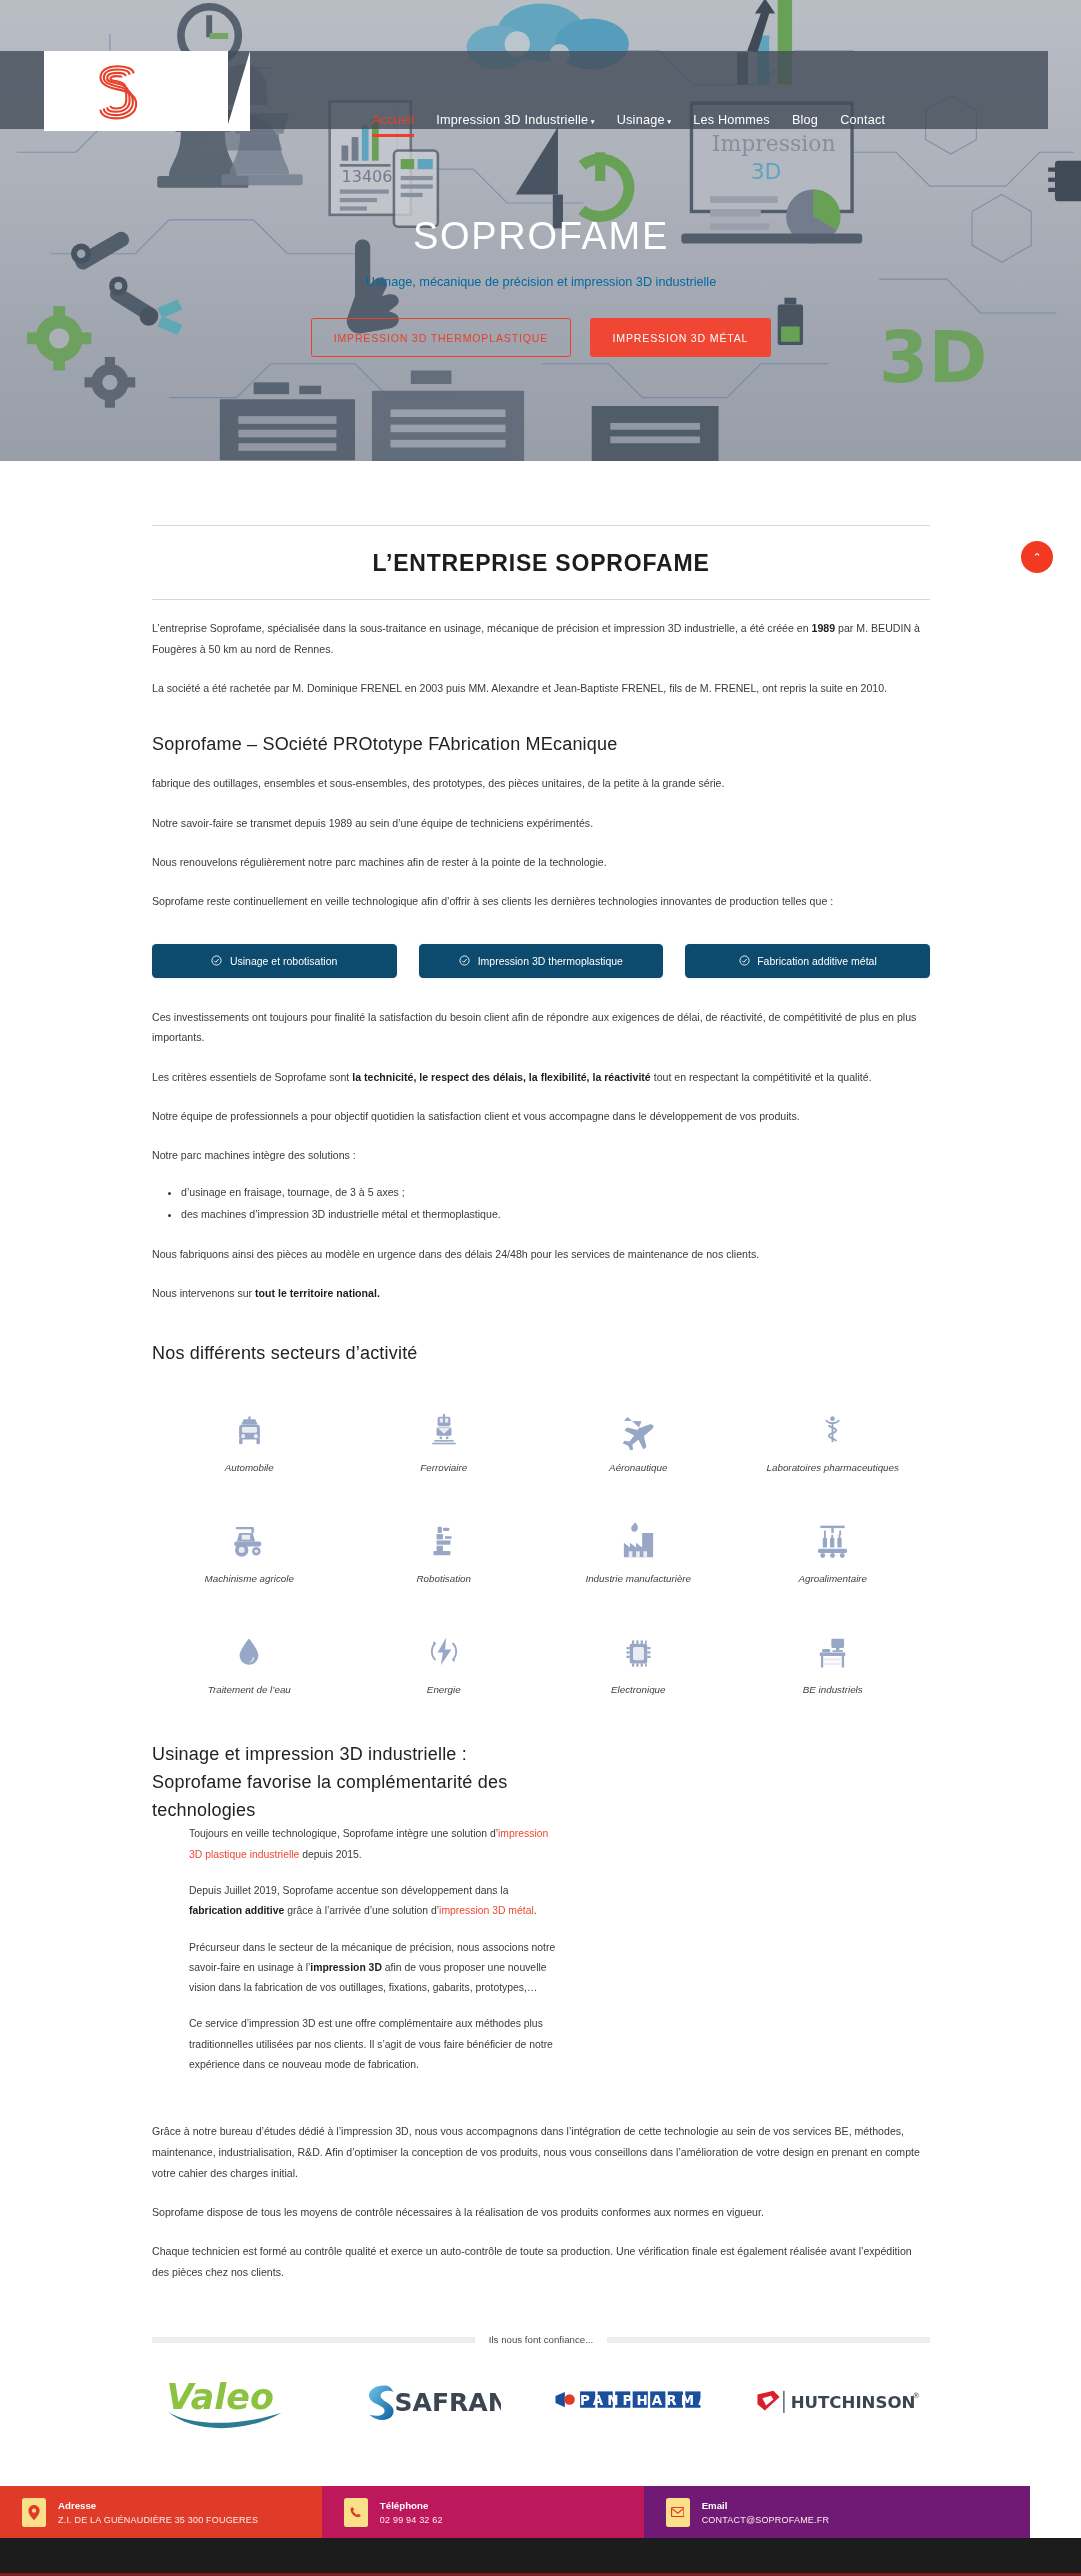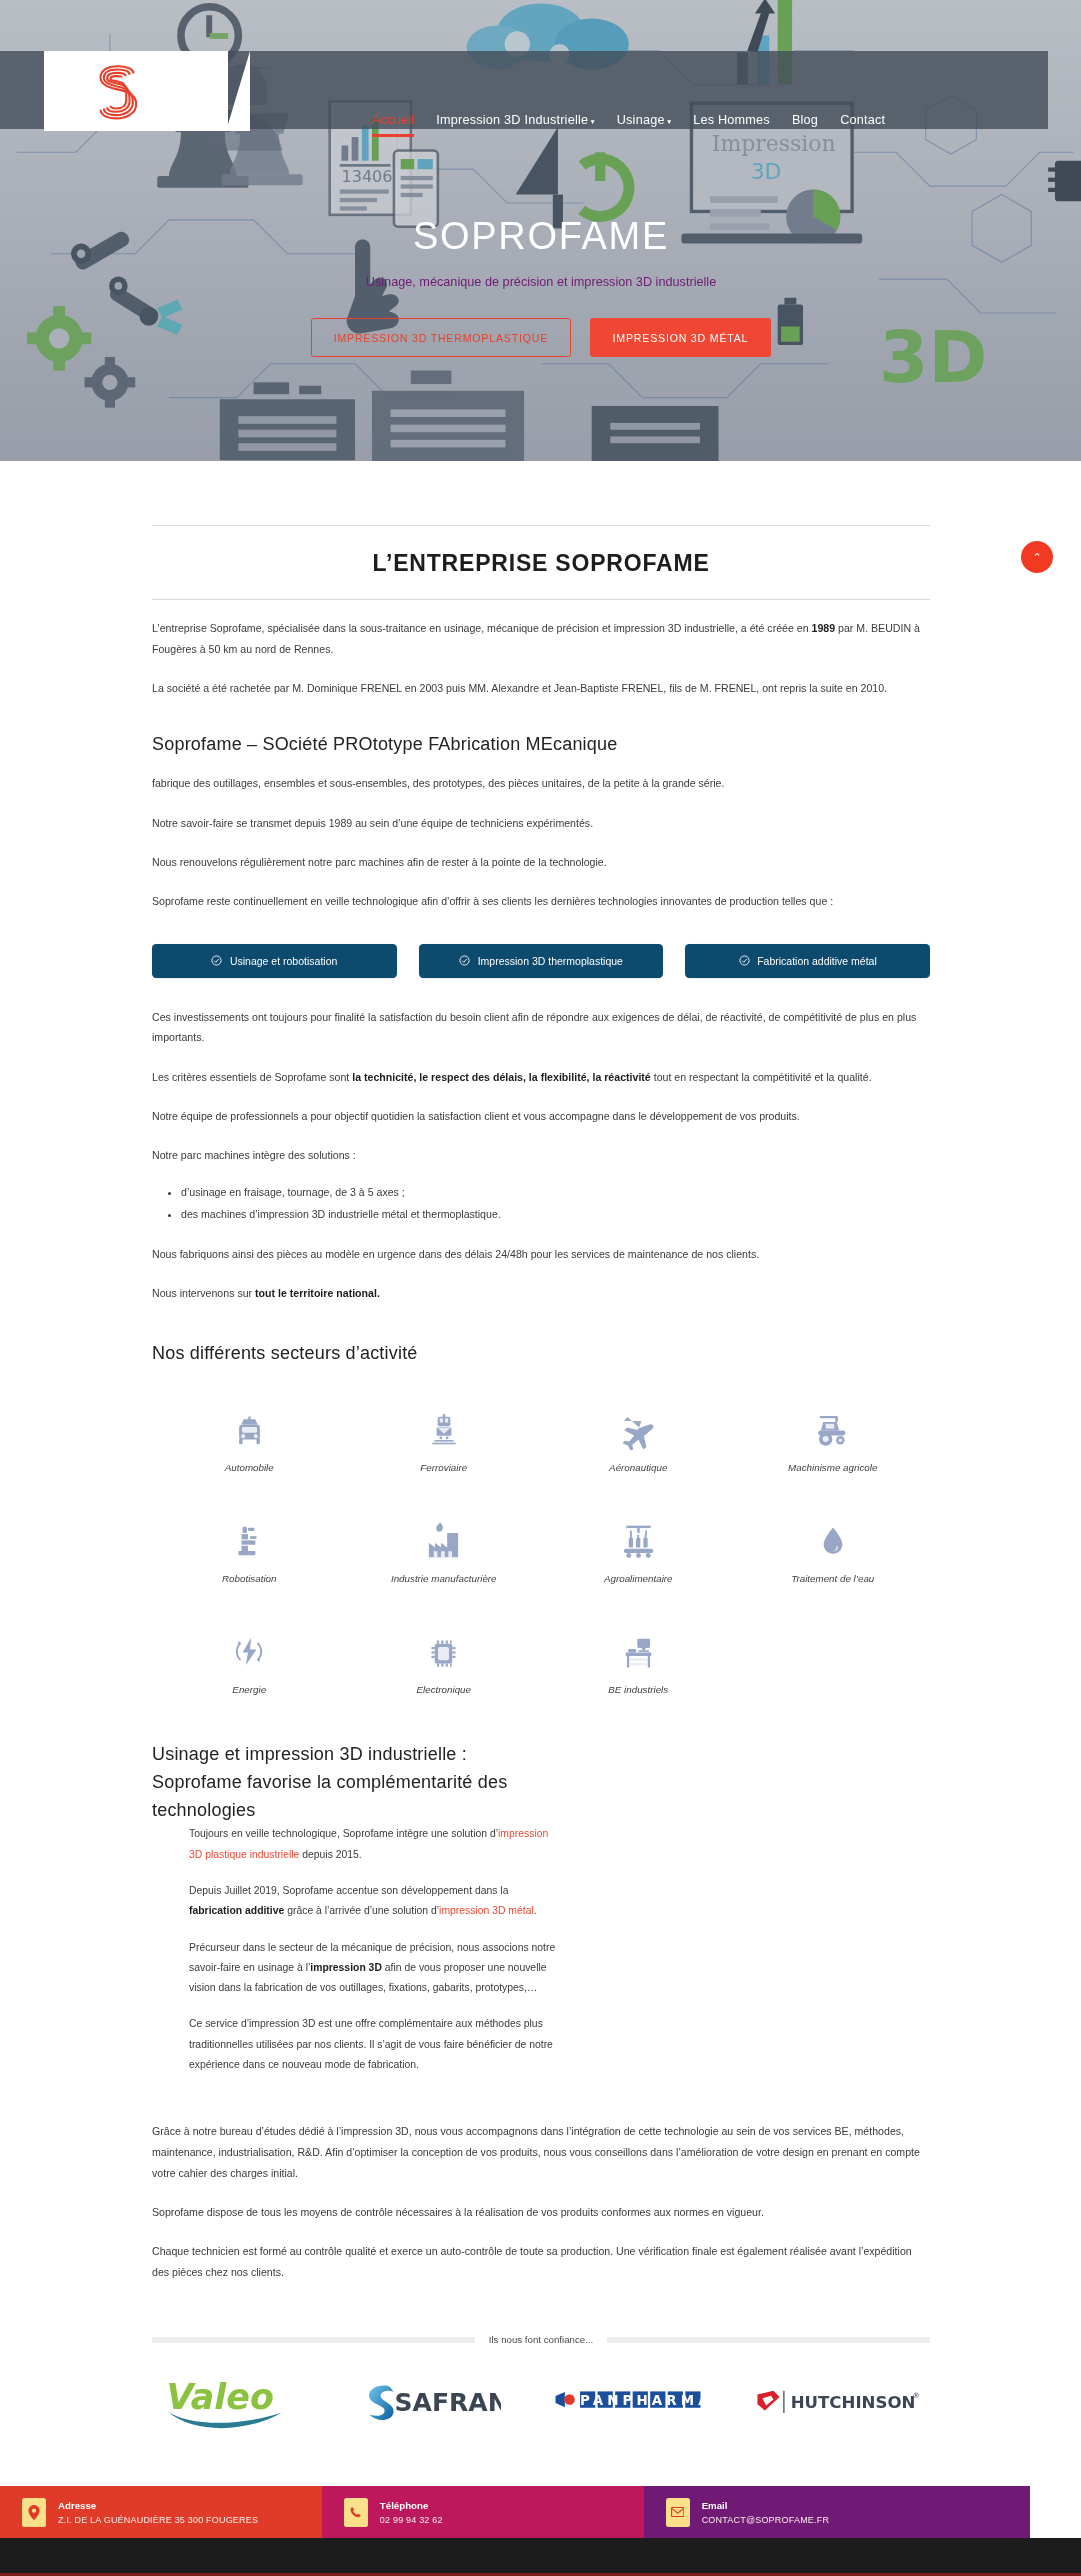--- a/index.html
+++ b/index.html
@@ -94,21 +94,21 @@
     z-index: 5;
   }
   .hero-title {
     color: #fff;
     font-size: 38px;
     font-weight: 400;
     letter-spacing: 1.7px;
   }
   .hero-sub {
     margin-top: 17px;
-    color: #701a75;
+    color: #0369a1;
     font-size: 12.7px;
   }
   .hero-btns {
     margin-top: 29px;
     display: flex;
     justify-content: center;
     gap: 18.6px;
   }
   .btn-outline, .btn-solid {
     font-size: 10.6px;
@@ -634,20 +634,31 @@
 
       <div class="sector">
         <div class="ico">
           <svg width="41" height="39" viewBox="0 0 64 64">
               <path d="M8,16 l6,-6 l20,18 l16,-6 c5,-2 9,3 5,7 l-14,12 l4,18 l-5,4 l-8,-16 l-10,8 l1,8 l-4,3 l-4,-9 l-9,-4 l3,-4 l8,1 l8,-10 l-16,-8 l4,-5 l18,4 l6,-14 z"></path>
             </svg>
         </div>
         <div class="lbl">Aéronautique</div>
       </div>
 
+      <div class="sector">
+        <div class="ico">
+          <svg width="29" height="41" viewBox="0 0 64 64">
+              <circle cx="32" cy="8" r="5"></circle>
+              <path d="M16,12 c4,6 10,8 16,8 c6,0 12,-2 16,-8 l-3,-2 c-3,5 -8,6 -13,6 c-5,0 -10,-1 -13,-6 z"></path>
+              <rect x="30" y="16" width="4" height="44"></rect>
+              <path d="M24,22 c0,6 16,6 16,12 c0,6 -16,6 -16,12 c0,6 16,6 16,12" fill="none" stroke="#98a7c6" stroke-width="4"></path>
+            </svg>
+        </div>
+        <div class="lbl">Laboratoires pharmaceutiques</div>
+      </div>
 
       <div class="sector">
         <div class="ico">
           <svg width="42" height="39" viewBox="0 0 64 64">
               <rect x="10" y="8" width="30" height="4" rx="2"></rect>
               <rect x="36" y="10" width="4" height="8"></rect>
               <path d="M16,18 h22 l4,14 h-30 z"></path>
               <rect x="20" y="21" width="14" height="8" fill="#e9ecf3"></rect>
               <rect x="8" y="32" width="44" height="8" rx="3"></rect>
               <circle cx="20" cy="46" r="11"></circle>

